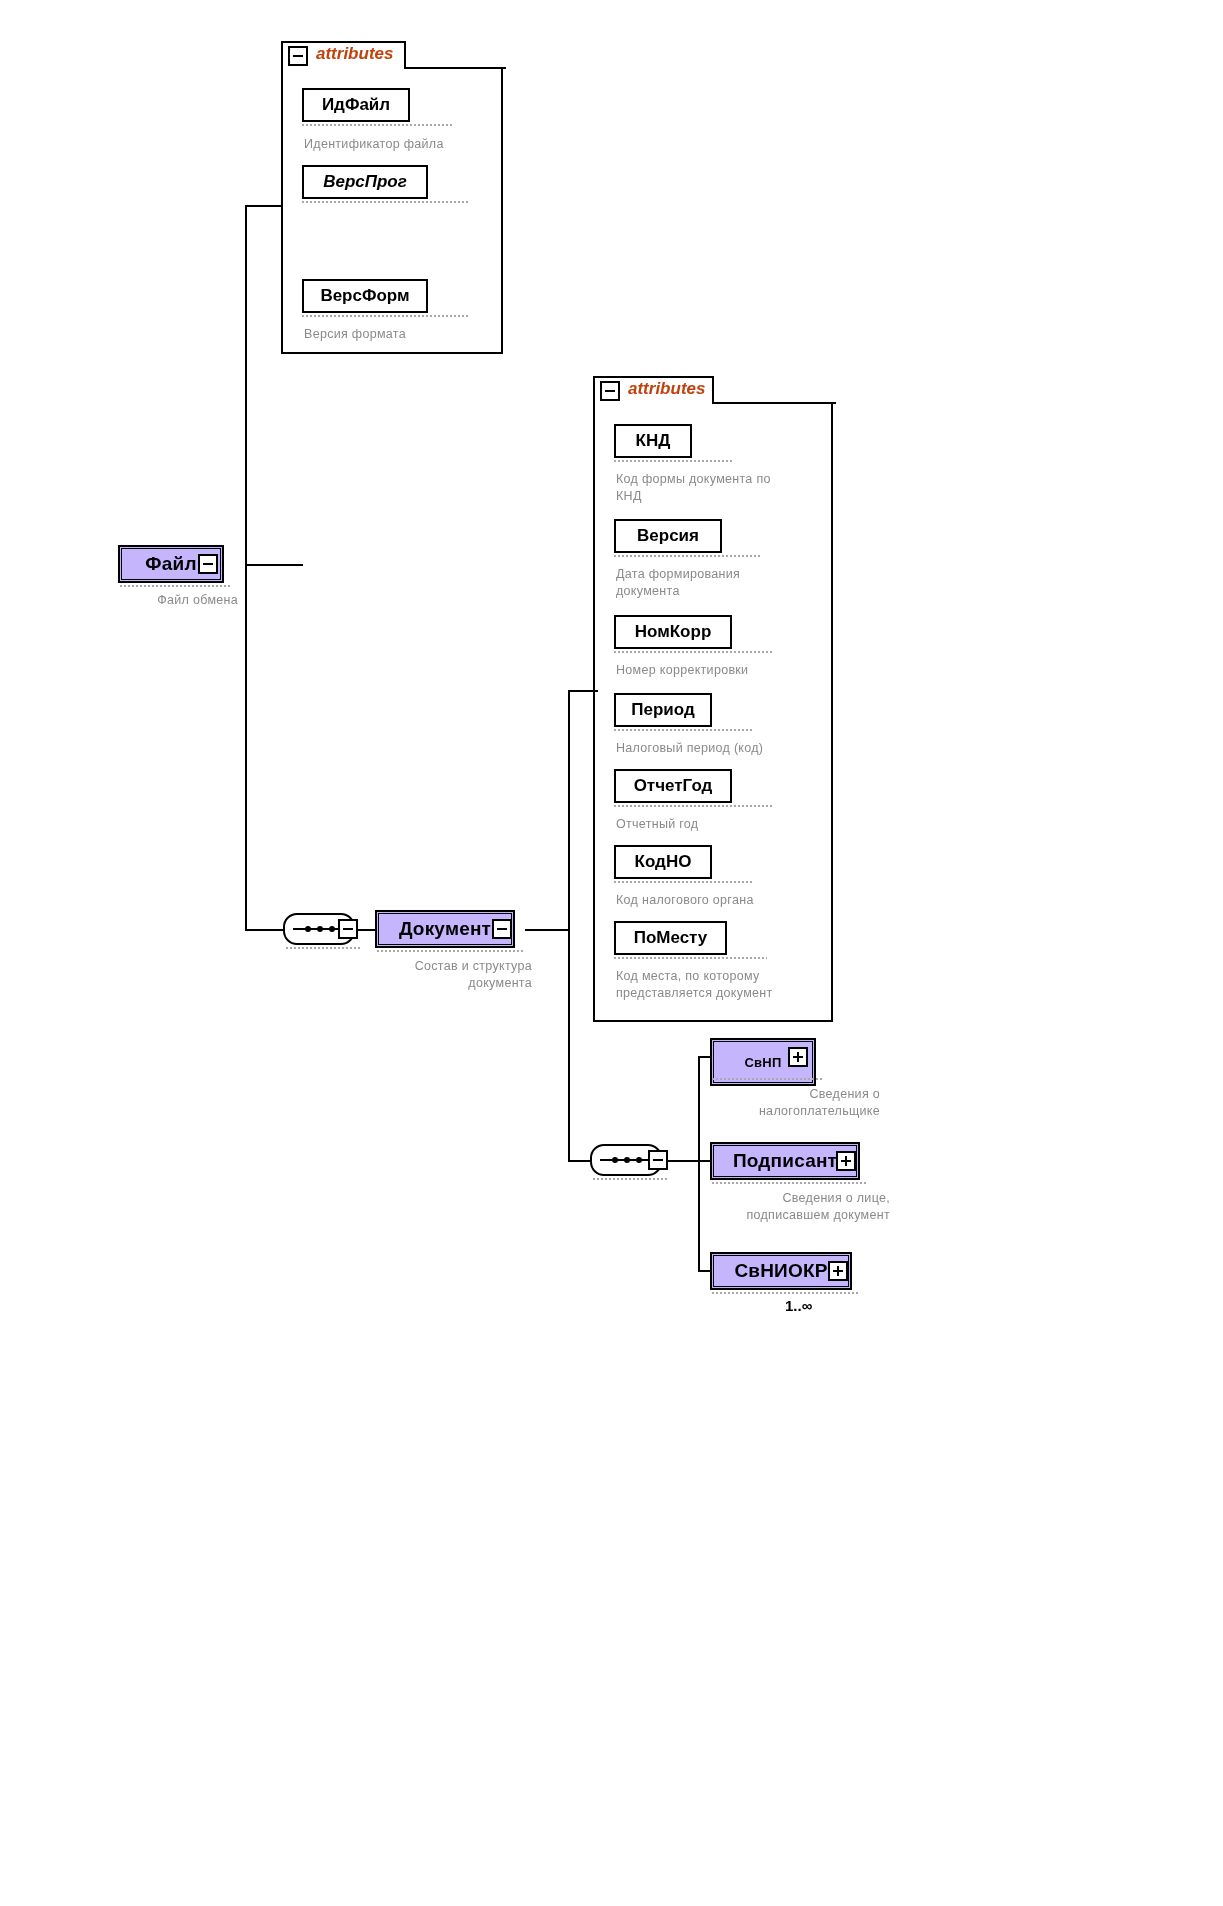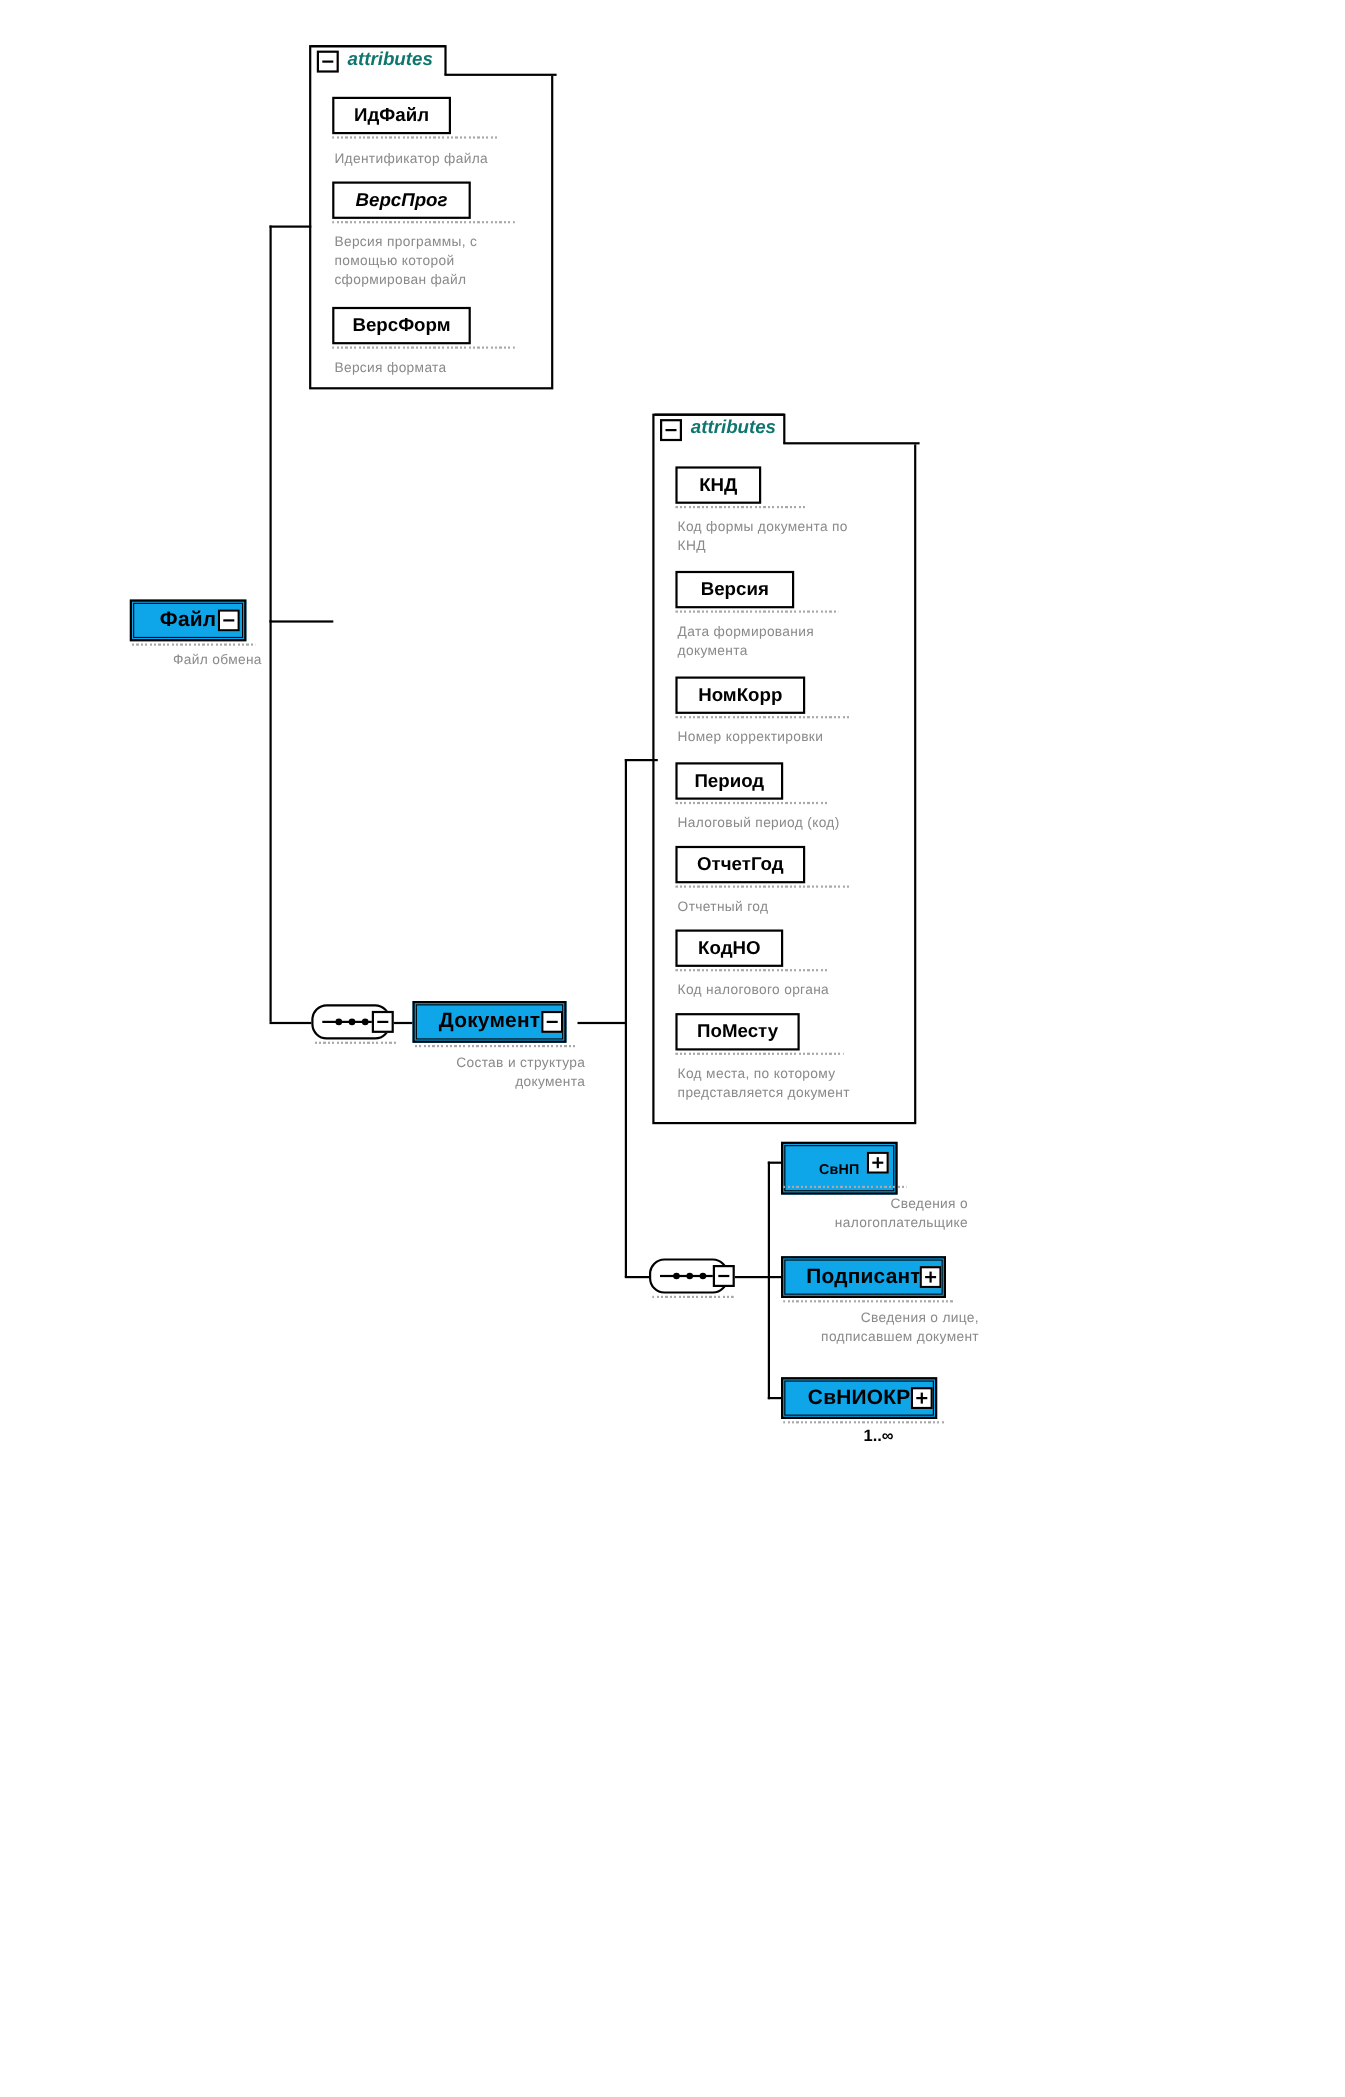--- a/index.html
+++ b/index.html
@@ -12,21 +12,21 @@
   #canvas{position:absolute;left:0;top:0;width:1223px;height:1906px;}
 
   
   .abs{position:absolute;}
 
   
   .node{
     position:absolute;
     box-sizing:border-box;
     border:2px solid #000;
-    background:#0ea5e9;
+    background:#c4b5fd;
     display:flex;align-items:center;justify-content:center;
     font-weight:bold;
     color:#000;
     letter-spacing:0.2px;
   }
   .node .lbl{display:block;white-space:nowrap;}
   
   .node::after{
     content:"";position:absolute;left:1px;top:1px;right:1px;bottom:1px;
     border:1px solid #000;pointer-events:none;
@@ -42,21 +42,21 @@
 
   
   .attrpanel{
     position:absolute;box-sizing:border-box;
     border:2px solid #000;
     background:transparent;
   }
   .attrpanel-title{
     position:absolute;
     font-style:italic;font-weight:bold;
-    color:#0f766e;white-space:nowrap;
+    color:#c2410c;white-space:nowrap;
   }
 
   
   .exp{
     position:absolute;box-sizing:border-box;
     width:20px;height:20px;border:2px solid #000;background:#fff;
   }
   .exp .h{position:absolute;left:3px;right:3px;top:50%;height:2px;margin-top:-1px;background:#000;}
   .exp .v{position:absolute;top:3px;bottom:3px;left:50%;width:2px;margin-left:-1px;background:#000;}
 
@@ -142,23 +142,20 @@
   <div class="attrbox" style="left:302px;top:88px;width:108px;height:34px;font-size:17px;">
     <span>ИдФайл</span>
   </div>
   <div class="dotline" style="left:302px;top:124px;width:150px;"></div>
   <div class="desc" style="left:304px;top:136px;width:200px;">Идентификатор файла</div>
 
   <div class="attrbox" style="left:302px;top:165px;width:126px;height:34px;font-size:17px;font-style:italic;">
     <span>ВерсПрог</span>
   </div>
   <div class="dotline" style="left:302px;top:201px;width:166px;"></div>
-  <div class="desc" style="left:304px;top:212px;width:200px;">Версия программы, с
-помощью которой
-сформирован файл</div>
 
   <div class="attrbox" style="left:302px;top:279px;width:126px;height:34px;font-size:17px;">
     <span>ВерсФорм</span>
   </div>
   <div class="dotline" style="left:302px;top:315px;width:166px;"></div>
   <div class="desc" style="left:304px;top:326px;width:200px;">Версия формата</div>
 
   <div class="attrpanel" style="left:593px;top:376px;width:240px;height:646px;"></div>
   <div class="abs" style="left:712px;top:374px;width:125px;height:30px;background:#fff;"></div>
   <div class="ln lnh" style="left:712px;top:402px;width:124px;"></div>

